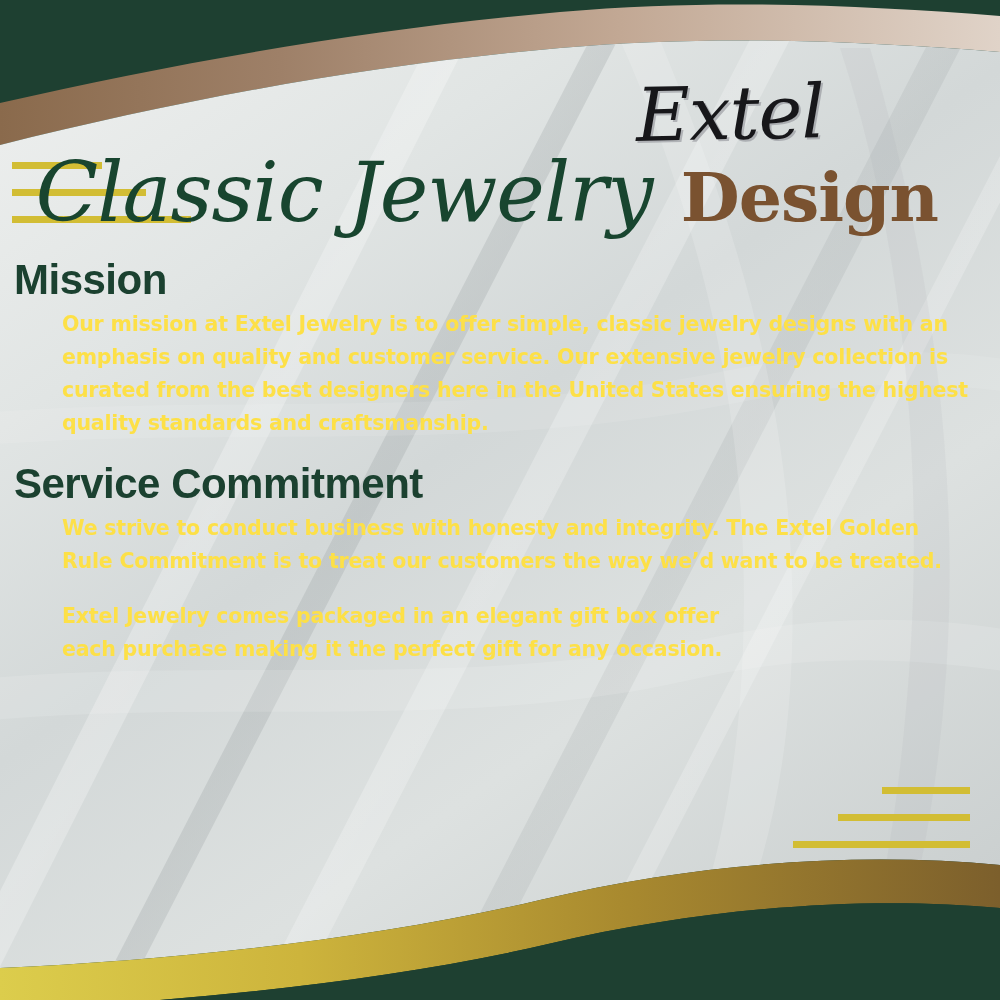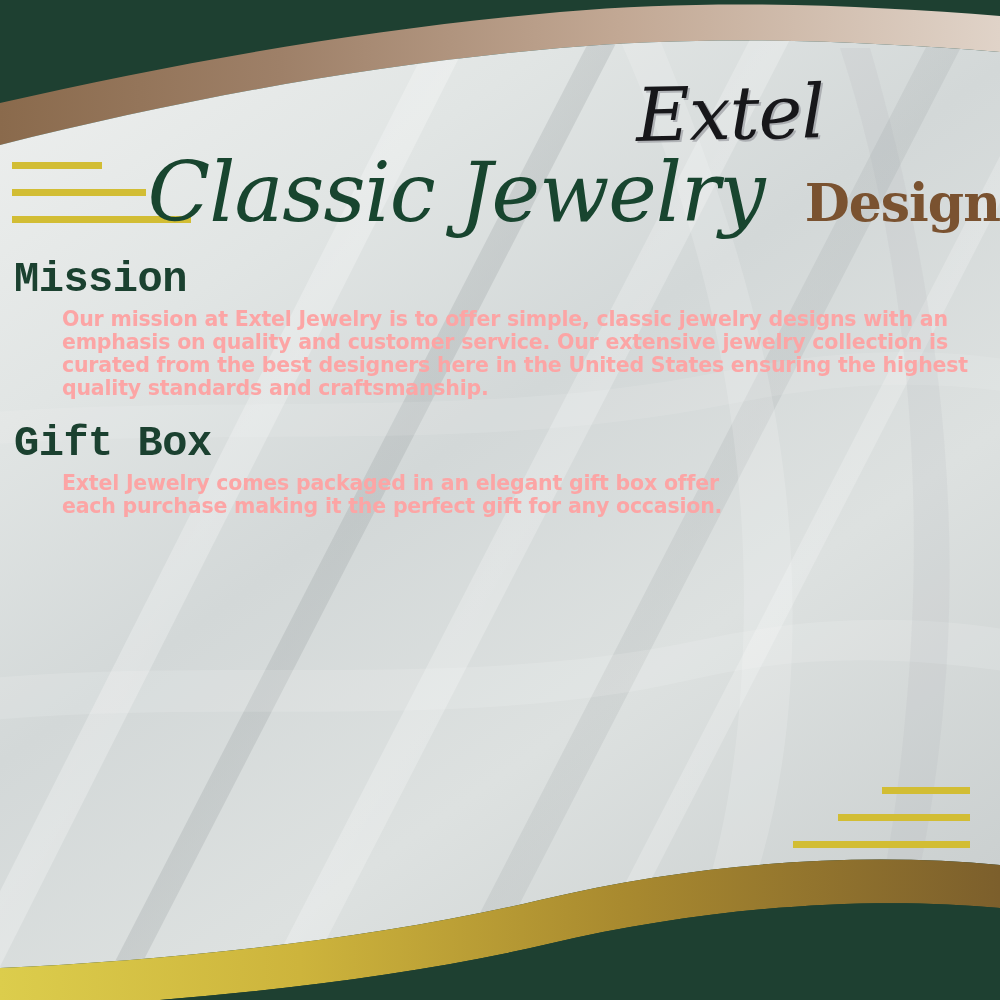--- a/index.html
+++ b/index.html
@@ -72,66 +72,67 @@
   }
   #title-row {
     position: absolute;
     left: 0;
     top: 152px;
     width: 1000px;
     height: 106px;
     display: flex;
     align-items: baseline;
     justify-content: flex-end;
+    padding-right: 62px;
     box-sizing: border-box;
     white-space: nowrap;
   }
   #title-classic {
     font-family: "DejaVu Serif", serif;
     font-style: italic;
     font-weight: 400;
     font-size: 82px;
     line-height: 1;
     color: #18452f;
     letter-spacing: -1px;
   }
   #title-design {
     font-family: "DejaVu Serif", serif;
     font-style: normal;
     font-weight: 700;
-    font-size: 52px;
+    font-size: 68px;
     line-height: 1;
     color: #7a5230;
-    margin-left: 40px;
+    margin-left: 28px;
     letter-spacing: -1px;
   }
 
   
   #sections {
     position: absolute;
     left: 0;
     top: 258px;
     width: 1000px;
   }
   .section { position: relative; }
   .section-heading {
-    font-family: Liberation Mono, monospace;
+    font-family: Liberation Sans, sans-serif;
     font-weight: 700;
     font-size: 42px;
     line-height: 1.05;
     color: #1b4130;
     margin: 0 0 6px 14px;
     letter-spacing: -0.5px;
   }
   .section-body {
     font-family: "DejaVu Sans", sans-serif;
     font-weight: 700;
     font-size: 20.5px;
-    line-height: 23px;
-    color: #fca5a5;
+    line-height: 33px;
+    color: #fde047;
     margin: 0 30px 0 62px;
     letter-spacing: -0.2px;
   }
   #sec-mission   { margin-bottom: 22px; }
   #sec-materials { margin-bottom: 22px; }
   #sec-service   { margin-bottom: 22px; }
   #sec-gift      { margin-bottom: 0; }
   #sec-gift .section-body { margin-right: 240px; }
 </style>
 </head>
@@ -214,23 +215,26 @@
   <div id="sections">
 
     <div class="section" id="sec-mission">
       <h2 class="section-heading">Mission</h2>
       <p class="section-body">Our mission at Extel Jewelry is to offer simple, classic jewelry designs with an emphasis on quality and customer service. Our extensive jewelry collection is curated from the best designers here in the United States ensuring the highest quality standards and craftsmanship.</p>
     </div>
 
     <div class="section" id="sec-materials">
     </div>
 
+    <div class="section" id="sec-service">
+      <h2 class="section-heading">Service Commitment</h2>
+      <p class="section-body">We strive to conduct business with honesty and integrity. The Extel Golden Rule Commitment is to treat our customers the way we’d want to be treated.</p>
+    </div>
 
     <div class="section" id="sec-gift">
-      <h2 class="section-heading">Gift Box</h2>
       <p class="section-body">Extel Jewelry comes packaged in an elegant gift box offer each purchase making it the perfect gift for any occasion.</p>
     </div>
 
   </div>
 
   <div class="rule-group" id="rules-bottom">
     <div class="rule r1"></div>
     <div class="rule r2"></div>
     <div class="rule r3"></div>
   </div>

